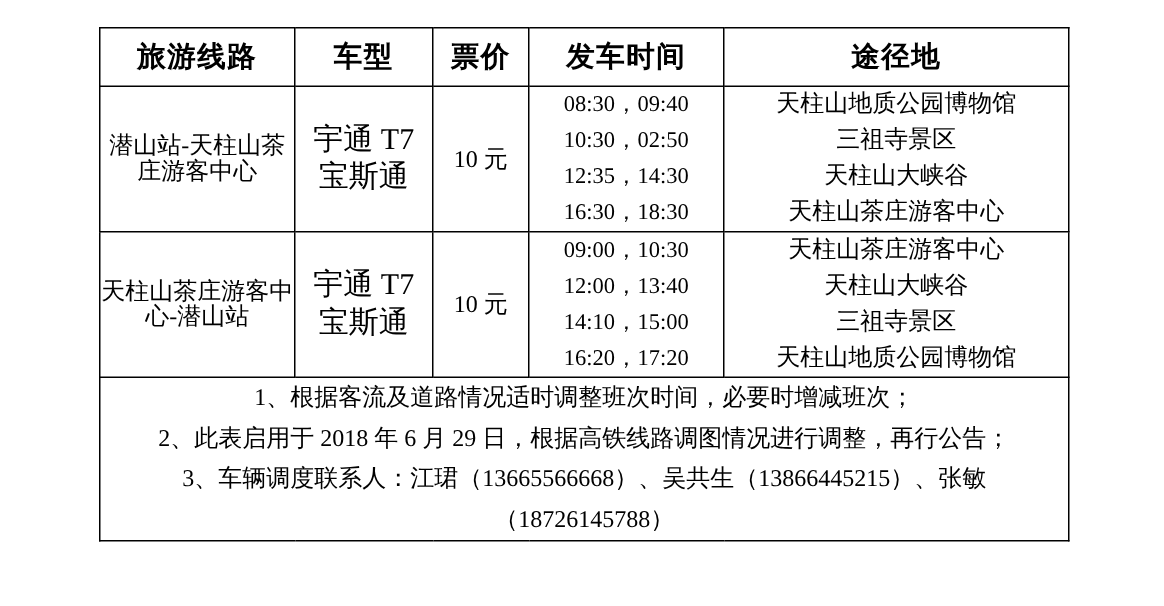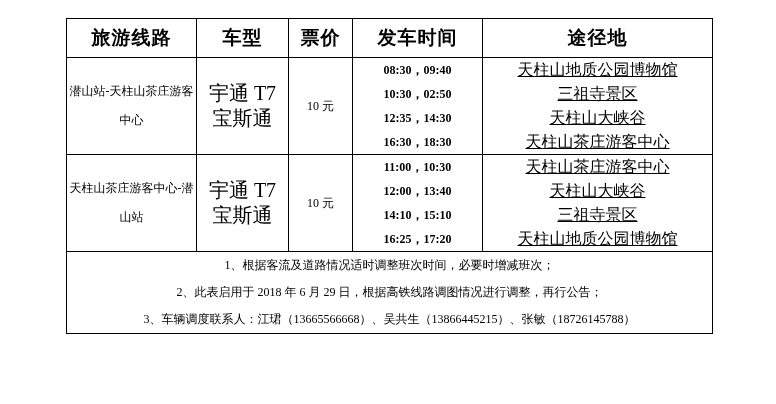--- a/index.html
+++ b/index.html
@@ -43,53 +43,51 @@
     height: 38px;
     letter-spacing: 1px;
   }
   .col-route { width: 130px; }
   .col-bus   { width: 92px; }
   .col-fare  { width: 64px; }
   .col-time  { width: 130px; }
   .col-via   { width: 230px; }
 
   .cell-route {
-    font-size: 12px;
-    line-height: 29px;
+    font-size: 16px;
+    line-height: 17px;
     padding: 6px 10px;
     margin-left: 12px;
   }
   .cell-bus {
     font-size: 20px;
     line-height: 25px;
     padding: 6px 6px;
   }
   .cell-fare {
-    font-size: 12px;
+    font-size: 16px;
     white-space: nowrap;
   }
   .cell-time {
-    font-size: 12px;
+    font-size: 15px;
     line-height: 24px;
     padding: 8px 4px;
     text-align: center;
-    font-weight: bold;
   }
   .cell-via {
     font-size: 16px;
     line-height: 24px;
     padding: 8px 4px;
-    text-decoration: underline;
   }
   .row-body td { height: 96px; }
 
   .notes-cell {
     text-align: left;
     padding: 8px 10px 10px 10px;
-    font-size: 12px;
+    font-size: 16px;
     line-height: 27px;
   }
   .note-line {
     white-space: pre-wrap;
   }
   .time-line, .via-line {
     display: block;
   }
 </style>
 </head>
@@ -136,24 +134,24 @@
         </tr>
 
         <tr class="row-body">
           <td class="cell-route">天柱山茶庄游客中心-潜山站</td>
           <td class="cell-bus">
               <span class="time-line" style="white-space: pre-line;">宇通 T7
 宝斯通</span>
             </td>
           <td class="cell-fare">10 元</td>
           <td class="cell-time">
-            <span class="time-line">11:00，10:30</span>
+            <span class="time-line">09:00，10:30</span>
             <span class="time-line">12:00，13:40</span>
-            <span class="time-line">14:10，15:10</span>
-            <span class="time-line">16:25，17:20</span>
+            <span class="time-line">14:10，15:00</span>
+            <span class="time-line">16:20，17:20</span>
           </td>
           <td class="cell-via">
             <span class="via-line">天柱山茶庄游客中心</span>
             <span class="via-line">天柱山大峡谷</span>
             <span class="via-line">三祖寺景区</span>
             <span class="via-line">天柱山地质公园博物馆</span>
           </td>
         </tr>
 
         <tr>

